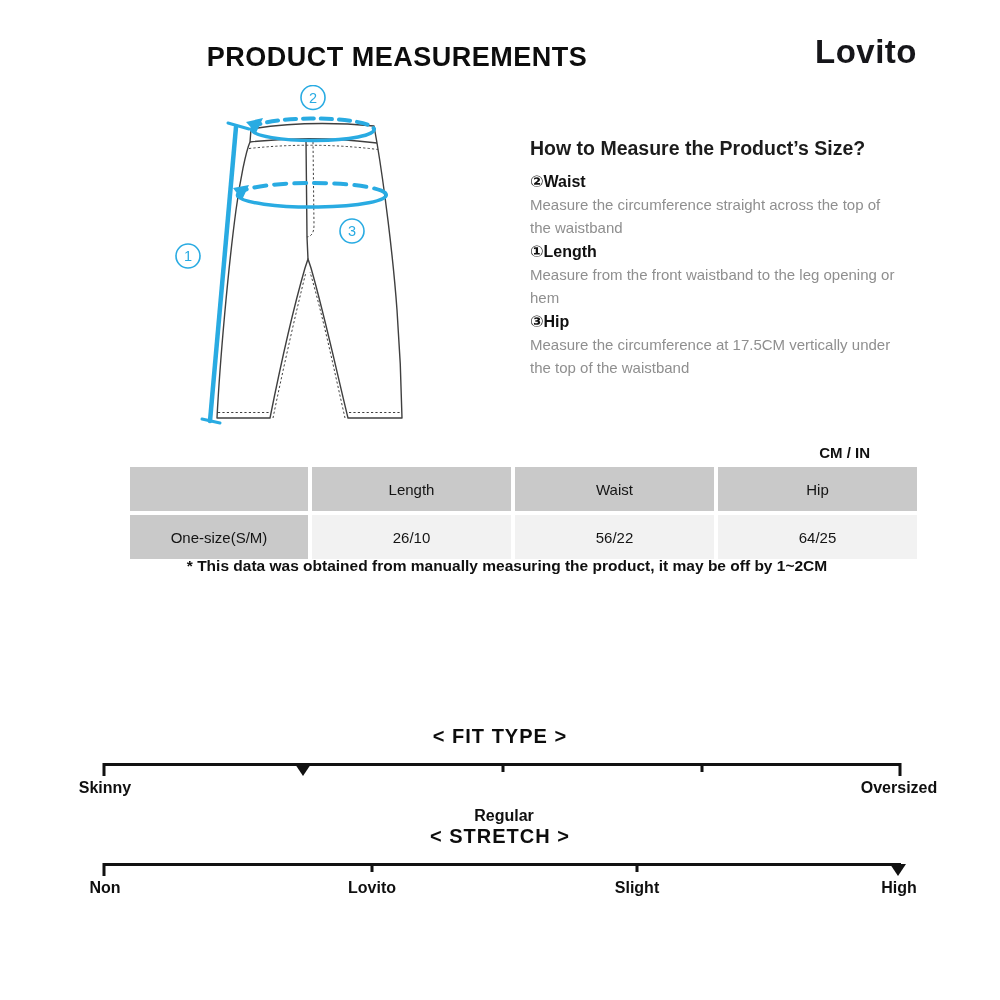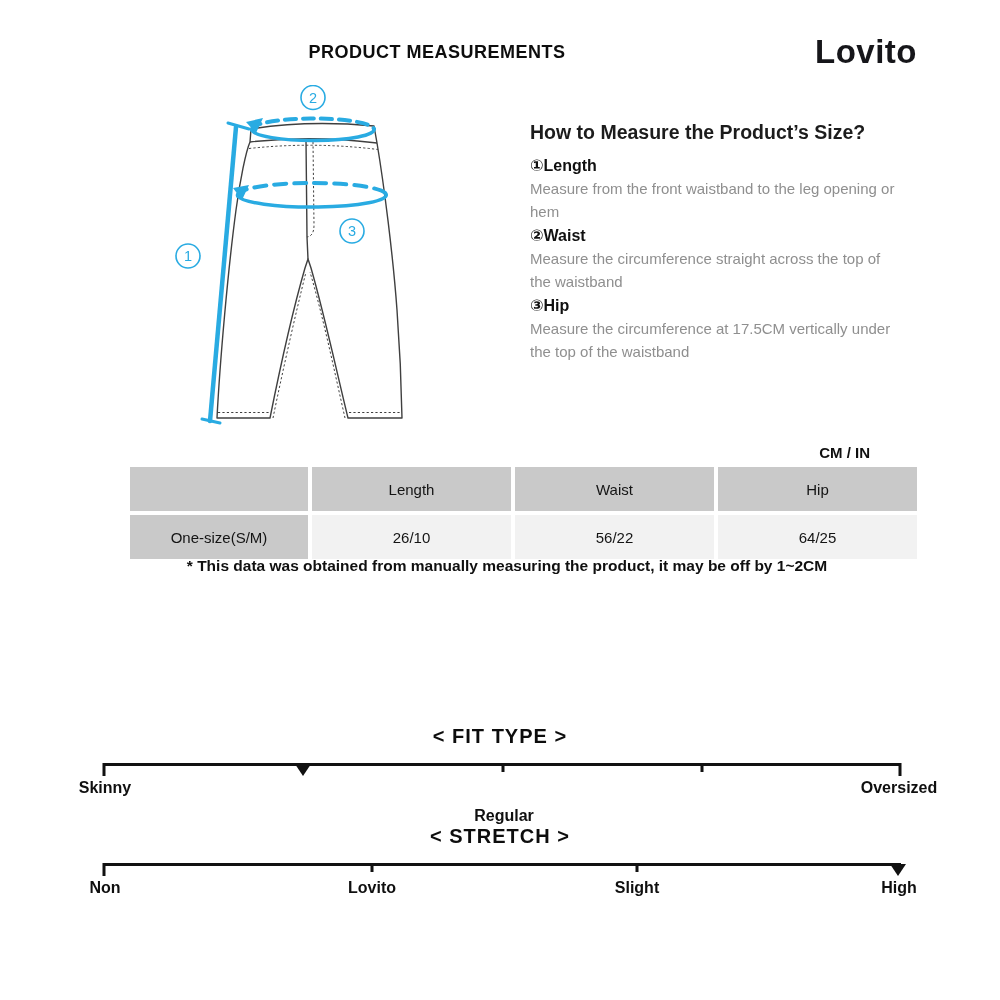--- a/index.html
+++ b/index.html
@@ -5,30 +5,30 @@
   html,body { margin:0; padding:0; }
   body {
     width:1000px; height:1000px; background:#ffffff; position:relative;
     font-family:"Liberation Sans","DejaVu Sans",sans-serif; color:#121212;
     overflow:hidden;
   }
   .abs { position:absolute; }
 
   .page-title {
     top:42px; left:0; width:794px; text-align:center;
-    font-size:18px; font-weight:800; letter-spacing:.5px; color:#0d0d0d;padding-left:40px;
+    font-size:27px; font-weight:800; letter-spacing:.5px; color:#0d0d0d;
   }
   .brand {
     top:33px; right:83px; font-size:33px; font-weight:800; letter-spacing:.5px; color:#16161a;margin-left:39px;
   }
 
   .pants-svg { left:160px; top:85px; width:290px; height:350px; }
 
   .howto { left:530px; top:121px; width:370px; }
-  .howto h2 { margin:0 0 12px 0; font-size:19.5px; font-weight:700; color:#1c1c1c; }
+  .howto h2 { margin:16px 0 12px 0; font-size:19.5px; font-weight:700; color:#1c1c1c; }
   .measure-item .mlabel { font-size:16px; font-weight:700; color:#101010; margin:3px 0 2px 0; }
   .measure-item .mdesc { font-size:15px; color:#8f8f8f; line-height:1.54; }
 
   .unit-label { top:444px; right:130px; font-size:15px; font-weight:700; color:#0f0f0f; }
 
   table.size-table {
     position:absolute; left:126px; top:463px;
     border-collapse:separate; border-spacing:4px;
   }
   .size-table td {
@@ -102,26 +102,26 @@
   <g fill="#29ABE2" font-size="14.5" text-anchor="middle" font-weight="500" font-family="Liberation Sans, DejaVu Sans, sans-serif">
     <text x="153" y="17.5">2</text>
     <text x="28" y="176">1</text>
     <text x="192" y="151">3</text>
   </g>
 </svg>
 
 <div class="abs howto">
   <h2>How to Measure the Product’s Size?</h2>
   <div class="measure-item">
+    <div class="mlabel">②Waist</div>
+    <div class="mdesc">Measure the circumference straight across the top of the waistband</div>
+  </div>
+  <div class="measure-item">
     <div class="mlabel">①Length</div>
     <div class="mdesc">Measure from the front waistband to the leg opening or hem</div>
-  </div>
-  <div class="measure-item">
-    <div class="mlabel">②Waist</div>
-    <div class="mdesc">Measure the circumference straight across the top of the waistband</div>
   </div>
   <div class="measure-item">
     <div class="mlabel">③Hip</div>
     <div class="mdesc">Measure the circumference at 17.5CM vertically under the top of the waistband</div>
   </div>
 </div>
 
 <div class="abs unit-label">CM / IN</div>
 
 <table class="size-table">

